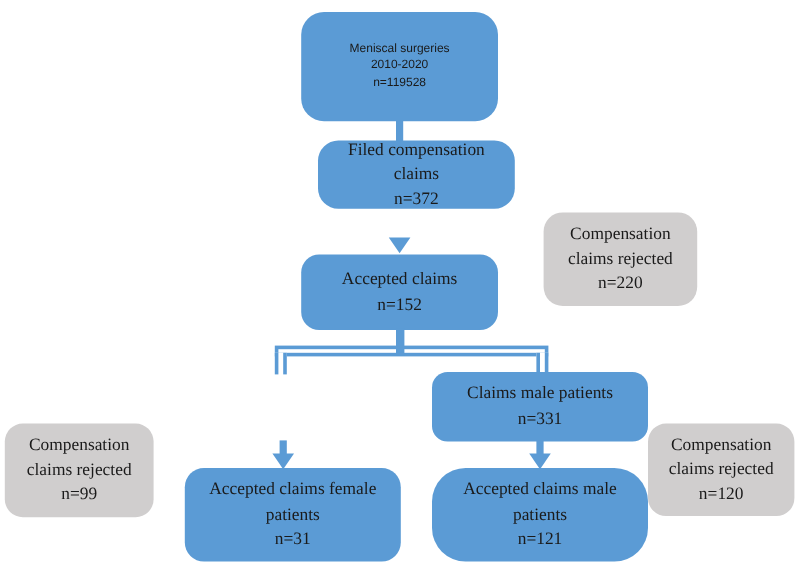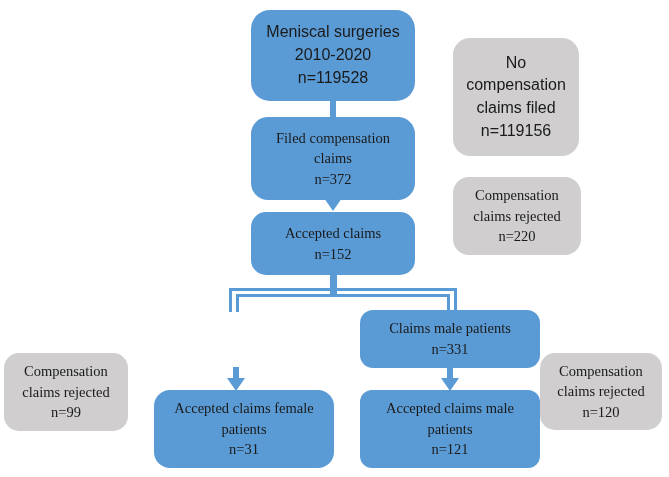--- a/index.html
+++ b/index.html
@@ -23,30 +23,30 @@
     display:flex;align-items:center;justify-content:center;
     text-align:center;
     white-space:pre-line;
     box-sizing:border-box;
     line-height:1.42;
     padding:4px 6px;
   }
   .blue{background:var(--box-blue);}
   .gray{background:var(--box-gray);}
   .serif{font-family:"Liberation Serif", serif;font-size:14.5px;}
-  .sans{font-family:"Liberation Sans", sans-serif;font-size:16px;}
+  .sans{font-family:"Liberation Sans", sans-serif;font-size:10px;}
 
   
   .n-surg   {left:251px;top:10px; width:164px;height:91px;border-radius:19px;}
-  .n-filed  {left:251px;top:117px;width:164px;height:83px;border-radius:17px;}
+  .n-filed  {left:265px;top:117px;width:164px;height:57px;border-radius:17px;}
   .n-acc    {left:251px;top:212px;width:164px;height:63px;border-radius:15px;}
   .n-fem    {left:146px;top:310px;width:180px;height:58px;border-radius:13px;}
   .n-male   {left:360px;top:310px;width:180px;height:58px;border-radius:13px;}
   .n-accfem {left:154px;top:390px;width:180px;height:78px;border-radius:16px;}
-  .n-accmale{left:360px;top:390px;width:180px;height:78px;border-radius:12px;}
+  .n-accmale{left:360px;top:390px;width:180px;height:78px;border-radius:28px;}
 
   
   .n-noclaims{left:453px;top:38px; width:126px;height:118px;border-radius:17px;}
   .n-rej220  {left:453px;top:177px;width:128px;height:78px; border-radius:16px;}
   .n-rej99   {left:4px;  top:353px;width:124px;height:78px; border-radius:15px;}
   .n-rej120  {left:540px;top:353px;width:122px;height:77px; border-radius:15px;}
 
   
   .conn{position:absolute;}
   .bar{background:var(--connector);}
@@ -112,24 +112,20 @@
   <div class="conn bar c-stem-m"></div>
   <div class="conn tri c-arr-m"></div>
 
   <div class="node blue serif n-accfem">Accepted claims female
 patients
 n=31</div>
   <div class="node blue serif n-accmale">Accepted claims male
 patients
 n=121</div>
 
-  <div class="node gray sans n-noclaims">No
-compensation
-claims filed
-n=119156</div>
   <div class="node gray serif n-rej220">Compensation
 claims rejected
 n=220</div>
   <div class="node gray serif n-rej99">Compensation
 claims rejected
 n=99</div>
   <div class="node gray serif n-rej120">Compensation
 claims rejected
 n=120</div>
 

